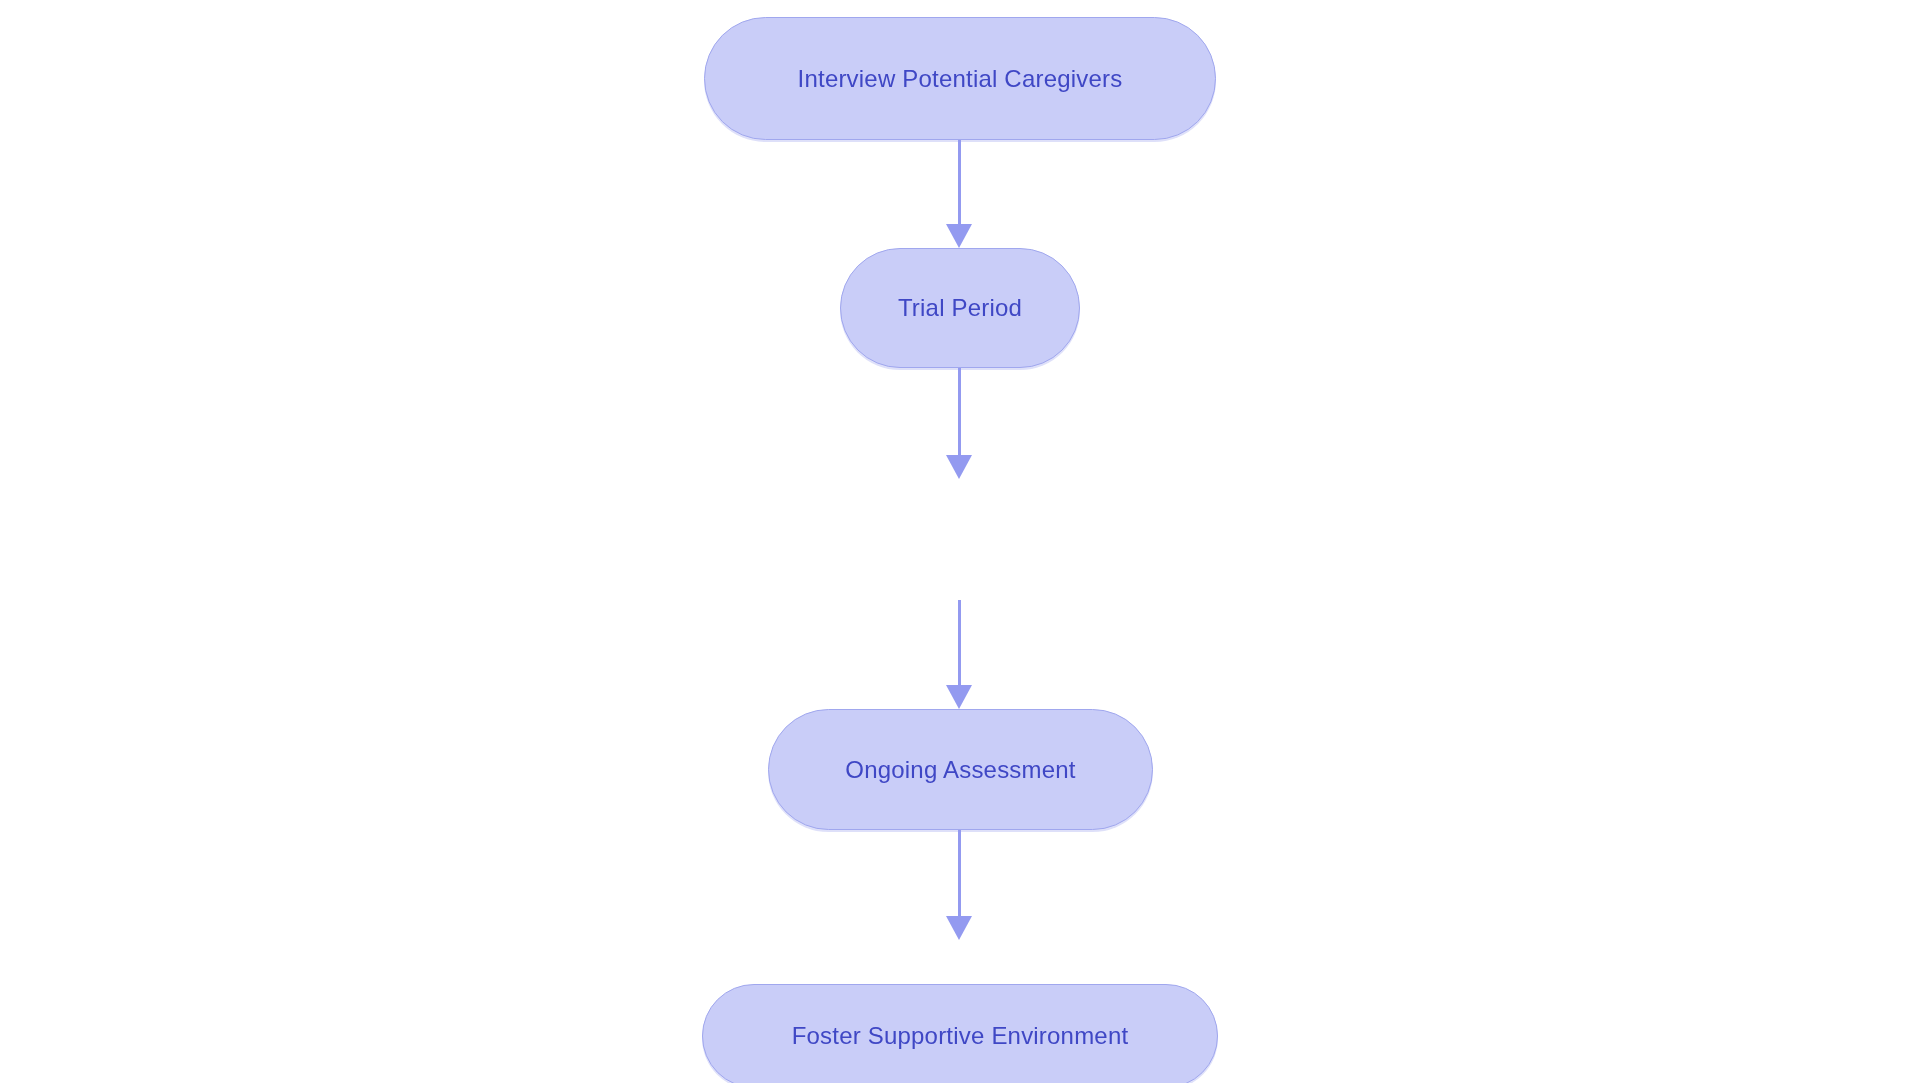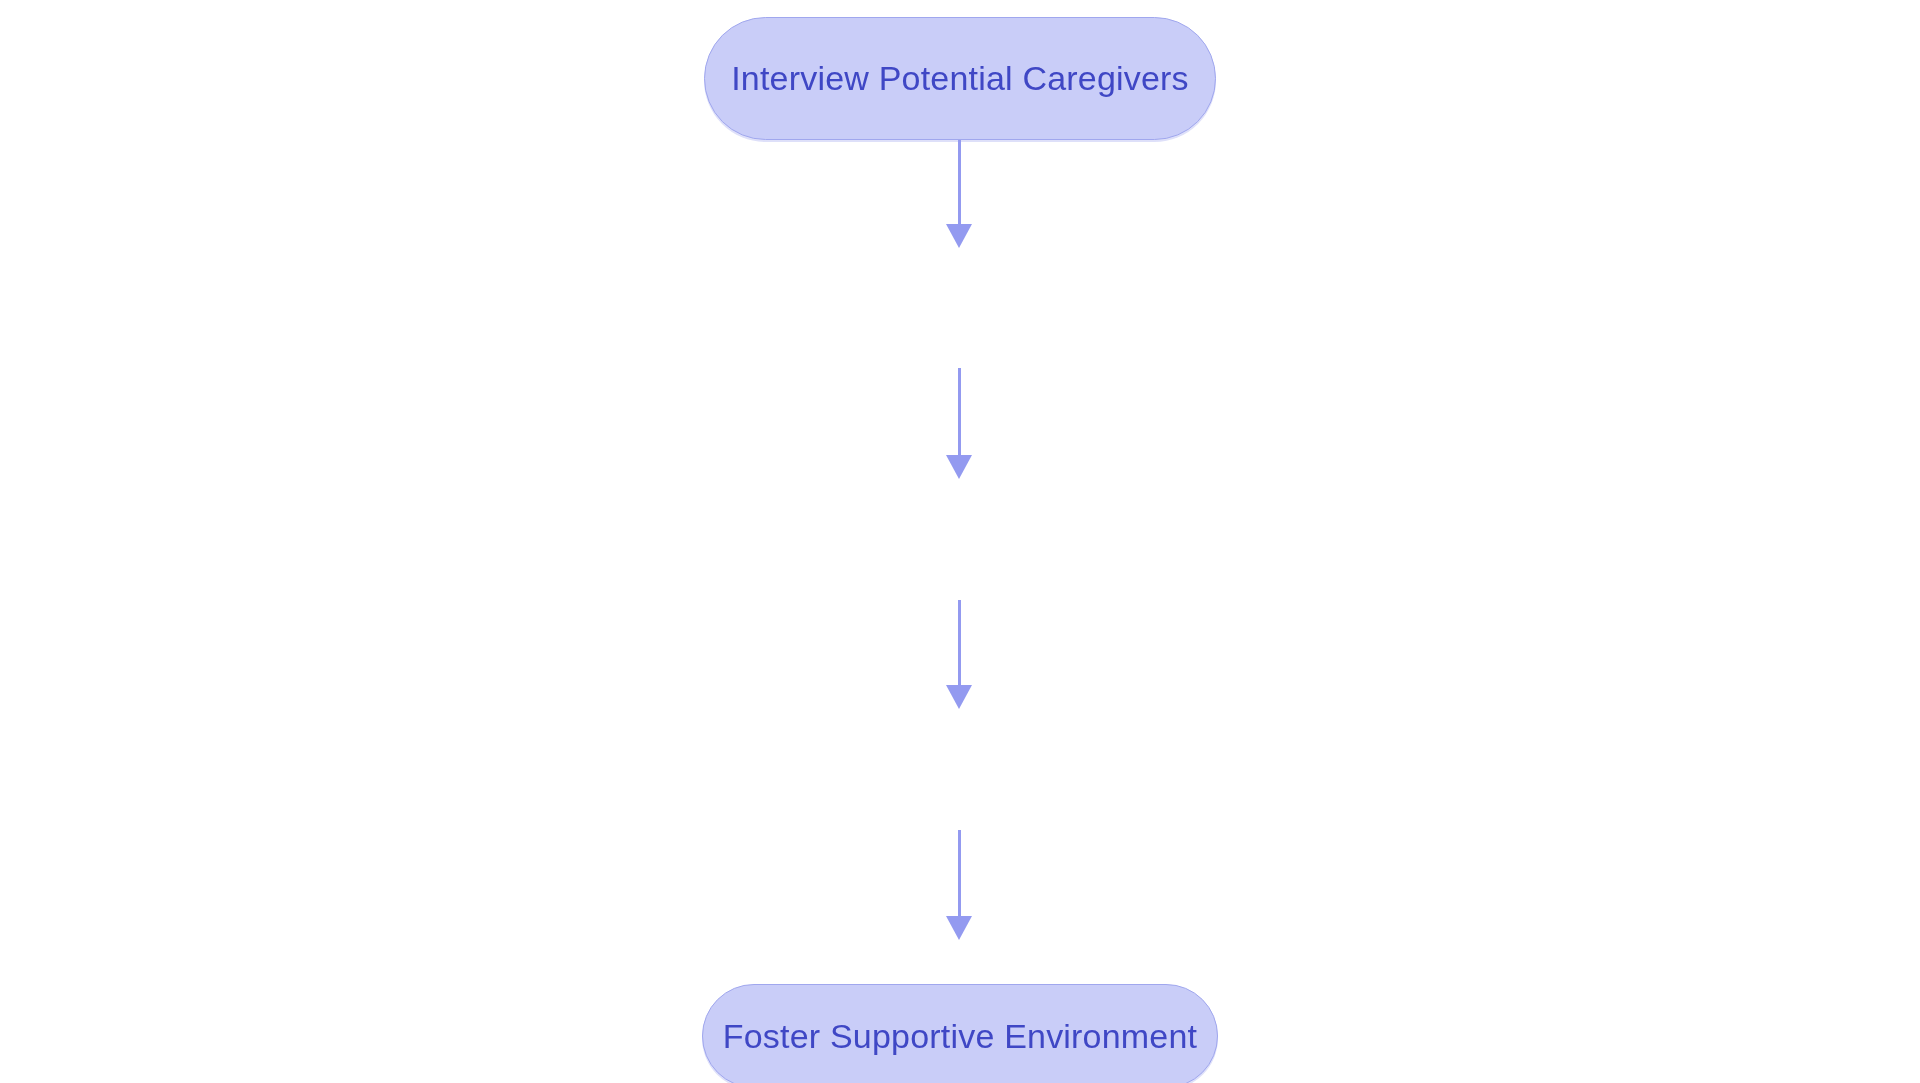--- a/index.html
+++ b/index.html
@@ -22,21 +22,21 @@
     width: 1920px;
     height: 1083px;
     background: var(--background);
   }
   .node {
     position: absolute;
     background: var(--node-fill);
     border: 1.5px solid var(--node-border);
     border-radius: 999px;
     color: var(--node-text);
-    font-size: 34px;
+    font-size: 24px;
     font-weight: 400;
     letter-spacing: 0.2px;
     display: flex;
     align-items: center;
     justify-content: center;
     text-align: center;
     box-shadow: 0 2px 0 rgba(160, 167, 238, 0.35);
   }
   .n1 { left: 704px; top: 17px;  width: 512px; height: 123px; }
   .n2 { left: 840px; top: 248px; width: 240px; height: 120px; }
@@ -75,32 +75,38 @@
 
   <div class="node n1">
     <span>Interview Potential Caregivers</span>
   </div>
 
   <div class="connector c1">
     <div class="connector-line"></div>
     <div class="connector-head"></div>
   </div>
 
+  <div class="node n2">
+    <span>Trial Period</span>
+  </div>
 
   <div class="connector c2">
     <div class="connector-line"></div>
     <div class="connector-head"></div>
   </div>
 
 
   <div class="connector c3">
     <div class="connector-line"></div>
     <div class="connector-head"></div>
   </div>
 
+  <div class="node n4">
+    <span>Ongoing Assessment</span>
+  </div>
 
   <div class="connector c4">
     <div class="connector-line"></div>
     <div class="connector-head"></div>
   </div>
 
   <div class="node n5">
     <span>Foster Supportive Environment</span>
   </div>
 

